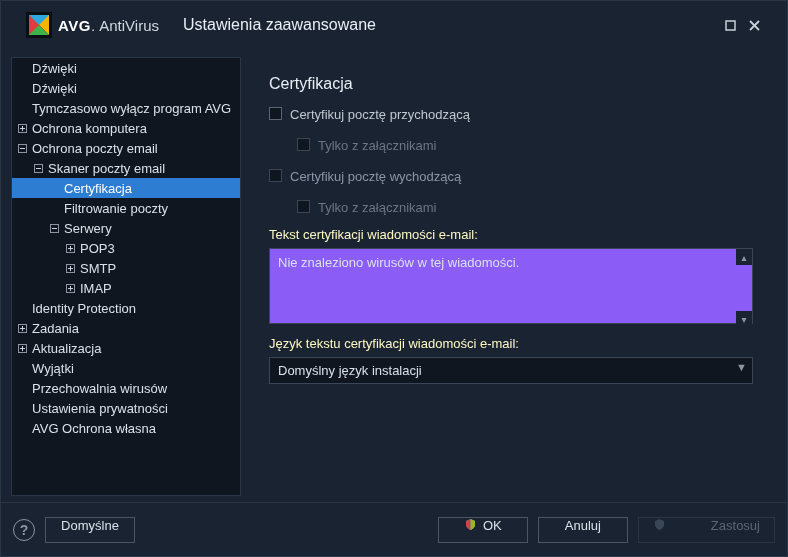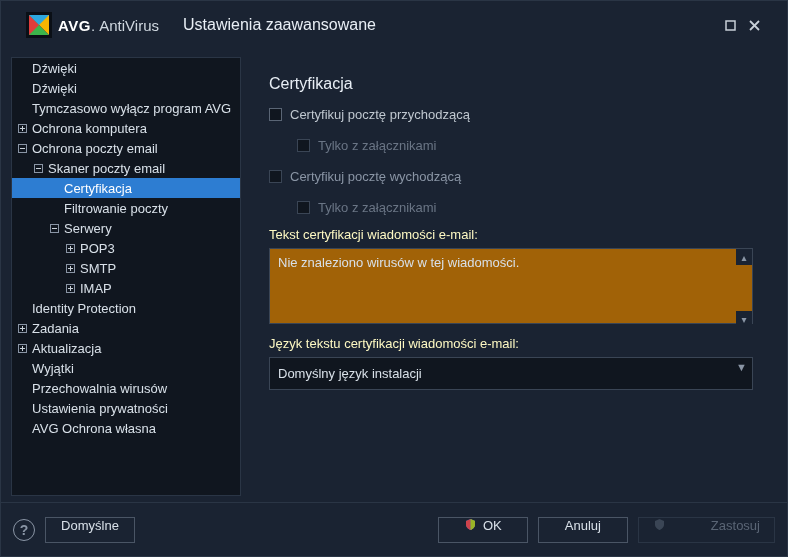--- a/index.html
+++ b/index.html
@@ -19,33 +19,33 @@
 .sidebar::-webkit-scrollbar { width: 16px; }
 .sidebar::-webkit-scrollbar-track { background: #1a2332; }
 .sidebar::-webkit-scrollbar-thumb { background: #3a4555; }
 .tree-item { display: flex; align-items: center; height: 20px; padding: 0 4px; white-space: nowrap; cursor: pointer; color: #d8e0e8; }
 .tree-item.selected { background: #2d7dd2; color: #fff; }
 .tree-toggle { width: 12px; height: 12px; display: inline-flex; align-items: center; justify-content: center; margin-right: 4px; flex-shrink: 0; }
 .tree-toggle svg { width: 9px; height: 9px; }
 .tree-spacer { width: 16px; display: inline-block; flex-shrink: 0; }
 .content { flex: 1; background: #1a2332; padding: 18px 24px 0 24px; overflow: hidden; }
 .section-title { font-size: 16px; color: #e8eef5; margin-bottom: 14px; font-weight: 400; }
-.checkbox-row { display: flex; align-items: center; gap: 8px; margin-bottom: 12px; color: #c0c8d0; font-size: 13px; }
+.checkbox-row { display: flex; align-items: flex-start; gap: 8px; margin-bottom: 12px; color: #c0c8d0; font-size: 13px; }
 .checkbox-row.indent { margin-left: 28px; color: #6a7585; }
 .checkbox-row.disabled { color: #6a7585; margin-top: 16px; }
 .chk { width: 13px; height: 13px; border: 1px solid #5a6575; background: #10161f; flex-shrink:0; }
 .checkbox-row.disabled .chk { border-color: #3a4555; }
 .field-label { font-size: 13px; color: #fef9c3; margin: 8px 0 6px 0; }
 .textarea-wrap { position: relative; }
-textarea.cert-text { width: 100%; height: 76px; background: #a16207; border: 1px solid #3a4555; color: #d8e0e8; font-size: 13px; padding: 6px 32px 6px 8px; resize: none; font-family: inherit; }
+textarea.cert-text { width: 100%; height: 76px; background: #8b5cf6; border: 1px solid #3a4555; color: #d8e0e8; font-size: 13px; padding: 6px 32px 6px 8px; resize: none; font-family: inherit; }
 .textarea-scroll-up, .textarea-scroll-dn { position: absolute; right: 1px; width: 16px; height: 16px; background:#1a2332; color:#8a95a5; font-size:10px; display:flex; align-items:center; justify-content:center; }
 .textarea-scroll-up { top: 1px; }
 .textarea-scroll-dn { bottom: 1px; }
 .select-wrap { position: relative; }
-select.lang { width: 100%; height: 33px; background: #10161f; border: 1px solid #3a4555; color: #d8e0e8; font-size: 13px; padding: 0 8px; appearance: none; }
+select.lang { width: 100%; height: 27px; background: #10161f; border: 1px solid #3a4555; color: #d8e0e8; font-size: 13px; padding: 0 8px; appearance: none; }
 .select-arrow { position: absolute; right: 6px; top: 4px; color: #8a95a5; pointer-events: none; font-size: 11px; }
 .footer { height: 54px; display: flex; align-items: center; padding: 0 12px; gap: 10px; border-top: 1px solid #2a3545; margin-top: 6px; }
 .help-icon { width: 22px; height: 22px; border: 1.5px solid #8a95a5; border-radius: 50%; display:flex; align-items:center; justify-content:center; color:#8a95a5; font-size:14px; font-weight:bold; cursor:pointer; }
 .btn { height: 26px; min-width: 90px; background: #1a2332; border: 1px solid #4a5565; color: #d8e0e8; font-size: 13px; padding: 0 14px; cursor: pointer; display:flex; align-items:flex-start; justify-content:center; gap:6px; }
 .btn.disabled { color: #5a6575; border-color: #2a3545; cursor: default; gap: 45px; }
 .footer-spacer { flex: 1; }
 .shield-icon { width: 13px; height: 13px; }
 </style>
 </head>
 <body>

